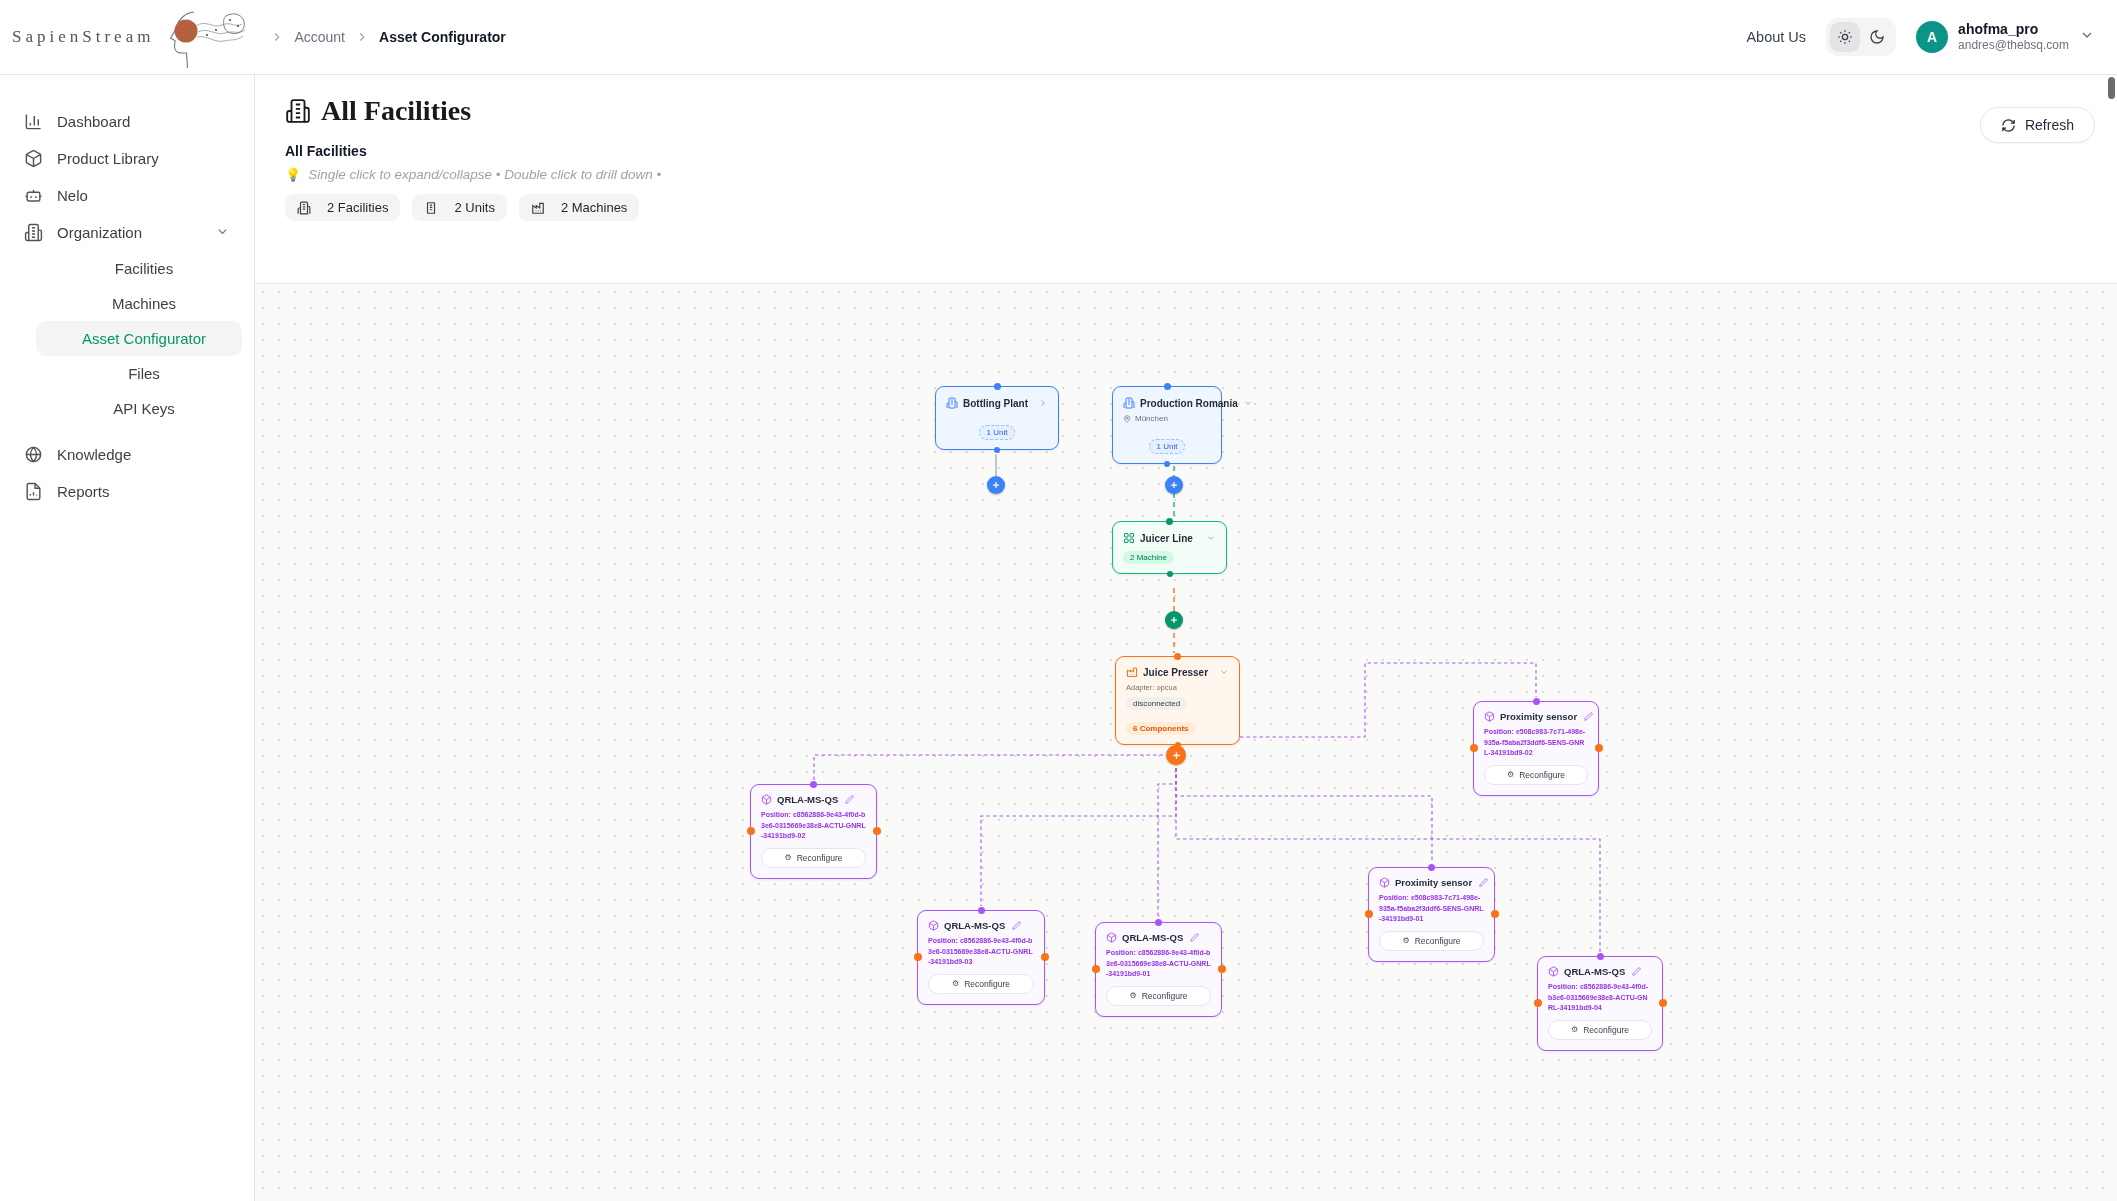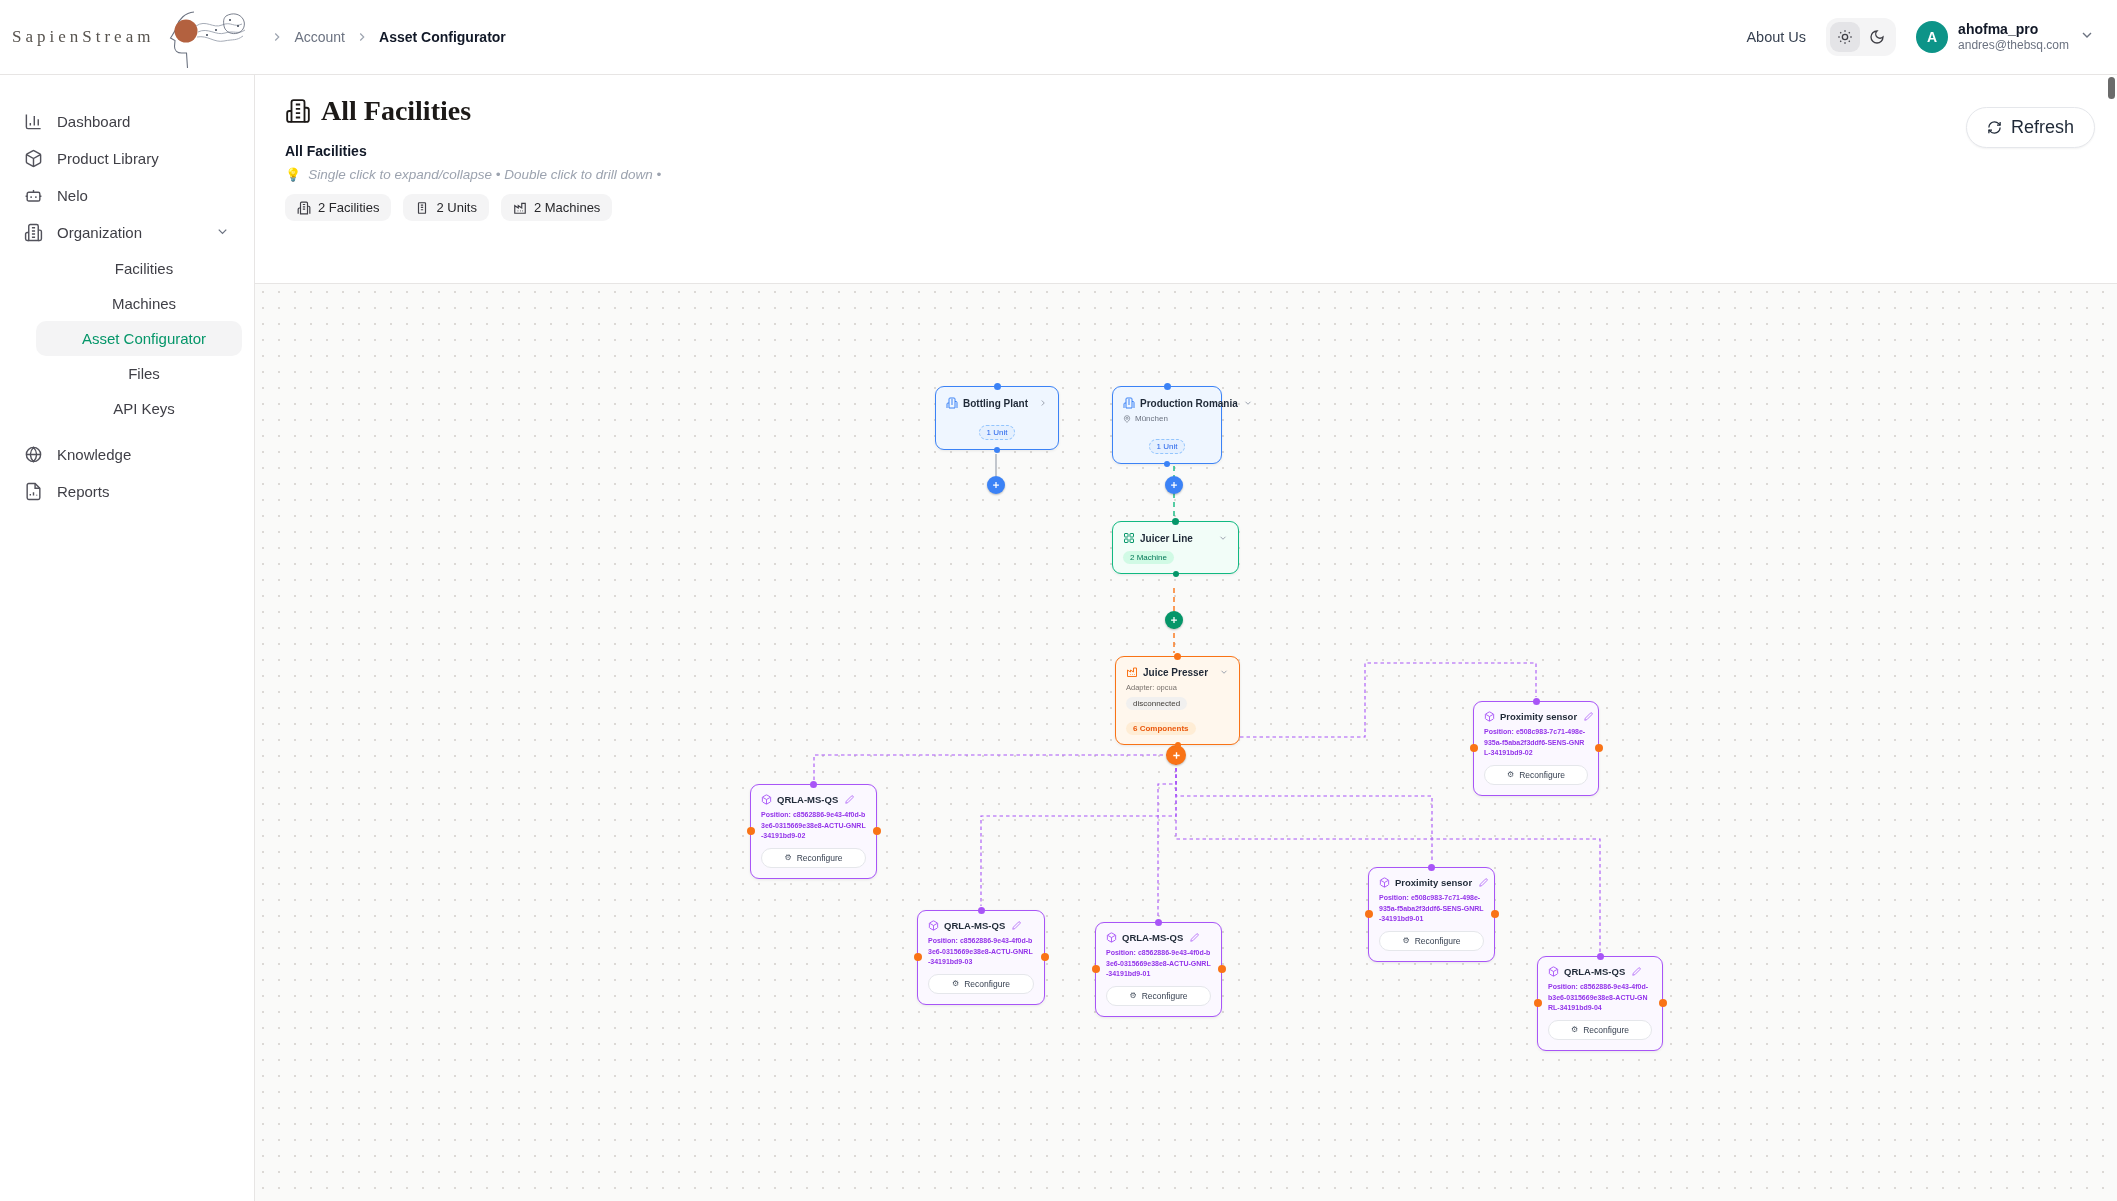--- a/index.html
+++ b/index.html
@@ -44,25 +44,25 @@
   .page-head { height:208px; position:relative; padding:20px 0 0 30px; }
   .title-row { display:flex; align-items:center; gap:10px; }
   .title-icon { width:26px; height:26px; color:#1c1917; display:flex; }
   .page-title { font-family:"Liberation Serif", serif; font-size:28px; font-weight:600; color:#1c1917; }
   .page-sub { font-size:14px; font-weight:700; color:#111827; margin-top:16px; }
   .page-desc { font-size:14px; color:#6b7280; margin-top:8px; }
   .hint-row { display:flex; align-items:center; gap:7px; margin-top:8px; font-size:13.5px;
     color:#9ca3af; font-style:italic; }
   .bulb { font-style:normal; font-size:13px; }
   .stats-row { display:flex; gap:12px; margin-top:12px; }
-  .stat-pill { display:flex; align-items:center; gap:7px; background:#f4f4f5; border-radius:9px;
+  .stat-pill { display:flex; align-items:center; gap:16px; background:#f4f4f5; border-radius:9px;
     padding:6px 12px; font-size:13px; color:#27272a; font-weight:500; }
   .stat-pill .picon { width:14px; height:14px; display:flex; color:#3f3f46; }
   .refresh-btn { position:absolute; top:32px; right:22px; display:flex; align-items:center; gap:9px;
-    background:#fff; border:1px solid #e5e7eb; border-radius:999px; padding:9px 20px; font-size:18px;
+    background:#fff; border:1px solid #e5e7eb; border-radius:999px; padding:9px 20px; font-size:14px;
     color:#1f2937; box-shadow:0 1px 2px rgba(0,0,0,.05); cursor:pointer; font-family:inherit; }
   .refresh-btn .picon { width:15px; height:15px; display:flex; }
 
   
   .canvas { position:absolute; left:0; top:208px; right:0; bottom:0; border-top:1px solid #e7e5e4;
     background-color:#fafaf9;
     background-image:radial-gradient(#dcd9d6 1px, transparent 1px);
     background-size:16px 16px; overflow:hidden; }
   .edges { position:absolute; left:0; top:0; }
   .e-gray   { stroke:#9ca3af; stroke-width:1.2; fill:none; }
@@ -389,21 +389,21 @@
             <svg width="8" height="8" viewBox="0 0 24 24" fill="none" stroke="currentColor" stroke-width="2">
                 <path d="M20 10c0 6-8 12-8 12s-8-6-8-12a8 8 0 0 1 16 0Z"></path>
                 <circle cx="12" cy="10" r="3"></circle>
               </svg>
             </span>
           <span>München</span>
         </div>
         <span class="badge-unit">1 Unit</span>
       </div>
 
-      <div class="node unitnode" style="left:857px;top:237px;width:127px">
+      <div class="node unitnode" style="left:857px;top:237px;width:115px">
         <span class="handle h-top h-green"></span>
         <span class="handle h-bot h-green"></span>
         <div class="node-row">
           <span class="nicon" style="color:#059669">
             <svg width="12" height="12" viewBox="0 0 24 24" fill="none" stroke="currentColor" stroke-width="2">
                 <rect x="3" y="3" width="7" height="7" rx="1"></rect>
                 <rect x="14" y="3" width="7" height="7" rx="1"></rect>
                 <rect x="3" y="14" width="7" height="7" rx="1"></rect>
                 <rect x="14" y="14" width="7" height="7" rx="1"></rect>
               </svg>

